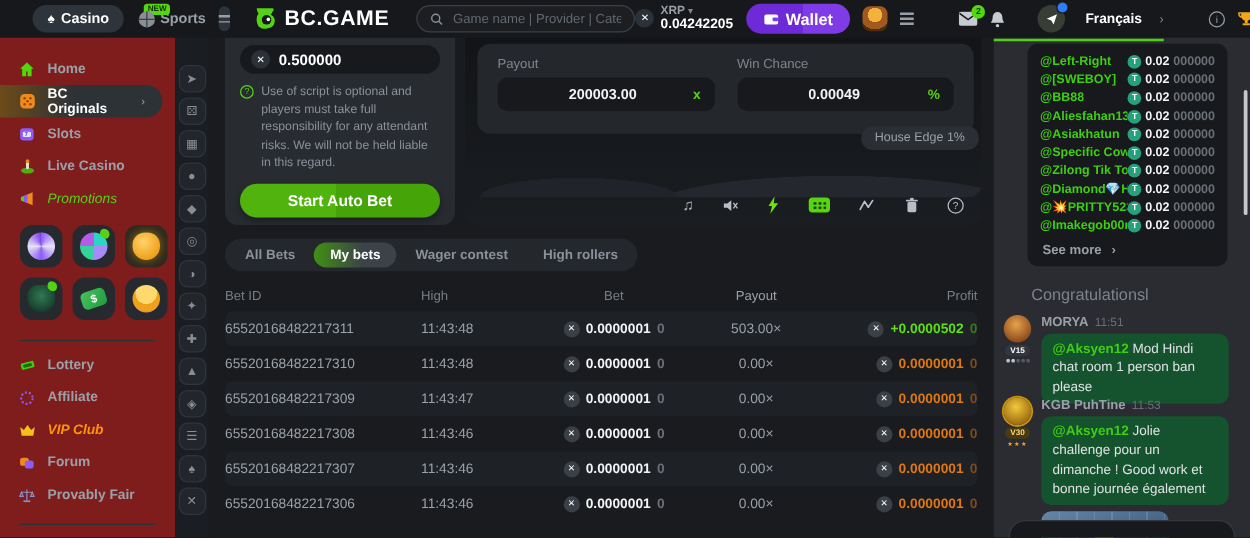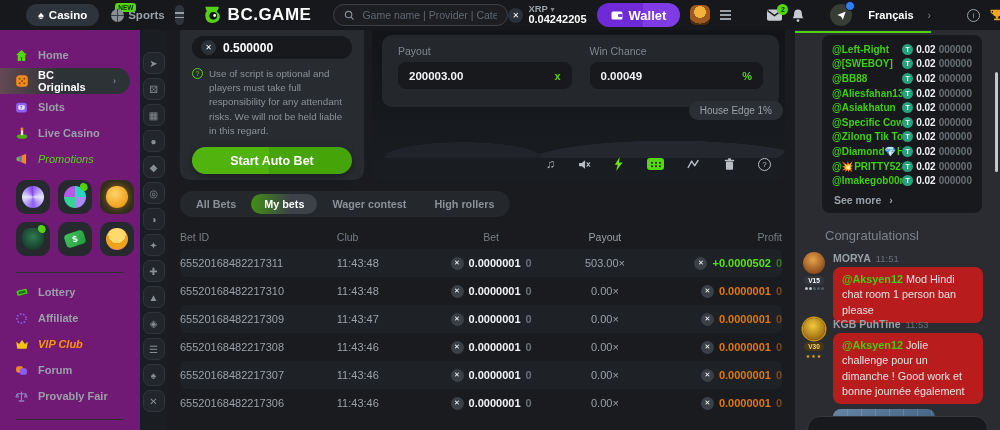--- a/index.html
+++ b/index.html
@@ -39,21 +39,21 @@
   .icon-wrap { position:relative; cursor:pointer; display:flex; }
   .badge { position:absolute; top:-5px; right:-6px; min-width:11px; height:11px; border-radius:6px; background:#52d80c; color:#10310a; font-size:7px; font-weight:bold; display:flex; align-items:center; justify-content:center; padding:0 2px; }
   .chat-bubble-btn { width:22px; height:22px; border-radius:50%; background:#383e35; display:flex; align-items:center; justify-content:center; position:relative; cursor:pointer; }
   .badge-blue { position:absolute; top:-3px; right:-3px; width:10px; height:10px; border-radius:50%; background:#2f7df6; border:1.5px solid #17181b; }
   .lang { display:flex; align-items:center; gap:14px; margin-left:6px; cursor:pointer; }
   .lang b { font-size:11px; color:#fff; }
   .lang .gt { color:#80868d; font-size:10px; }
   .info-circ { width:13px; height:13px; border-radius:50%; border:1.2px solid #9aa0a8; color:#9aa0a8; font-size:8px; display:flex; align-items:center; justify-content:center; margin-left:26px; cursor:pointer; }
 
   
-  .sidebar { position:absolute; top:30px; left:0; width:140px; bottom:0; background:#701a75; padding-top:12px; }
+  .sidebar { position:absolute; top:30px; left:0; width:140px; bottom:0; background:#7f1d1d; padding-top:12px; }
   .side-item { display:flex; align-items:center; gap:9px; height:26px; padding:0 14px; cursor:pointer; }
   .side-item .s-lbl { font-size:11px; color:#9aa0a8; font-weight:bold; }
   .side-item.active { background:linear-gradient(90deg,rgba(76,160,18,.35),#2d3237 45%); border-radius:0 14px 14px 0; margin-right:10px; }
   .side-item.active .s-lbl { color:#fff; }
   .side-item.active .s-chev { margin-left:auto; color:#9aa0a8; font-size:9px; }
   .s-lbl.lime { color:#55d216 !important; font-style:italic; font-weight:normal; }
   .s-lbl.vip { color:#ff9408 !important; font-style:italic; font-weight:bold; }
   .s-ico { width:15px; height:15px; display:flex; align-items:center; justify-content:center; flex:none; }
   .promo-grid { display:grid; grid-template-columns:repeat(3,34px); gap:8px; padding:8px 0 10px 16px; }
   .promo-tile { width:34px; height:34px; border-radius:10px; background:#26292e; display:flex; align-items:center; justify-content:center; cursor:pointer; position:relative; }
@@ -80,21 +80,21 @@
   .script-note { display:flex; gap:6px; margin-top:8px; }
   .q-circ { width:11px; height:11px; flex:none; border-radius:50%; border:1.2px solid #55d216; color:#55d216; font-size:7px; display:flex; align-items:center; justify-content:center; margin-top:1px; }
   .script-note p { font-size:9.8px; line-height:1.45; color:#8b9199; }
   .start-btn { display:block; width:100%; height:27px; margin-top:9px; border:0; border-radius:18px; background:linear-gradient(90deg,#51b30e 0 48%,#45a408 48%); color:#fff; font-weight:bold; font-size:12.5px; cursor:pointer; font-family:inherit; box-shadow:0 3px 8px rgba(0,0,0,.35); }
   .stage { flex:1; position:relative; background:linear-gradient(180deg,#121417,#1a1d21); border-radius:0 0 10px 10px; overflow:visible; }
   .stage .hills { position:absolute; left:0; right:0; bottom:22px; height:46px; border-radius:0 0 10px 10px; background:radial-gradient(130px 26px at 22% 100%,#202329 60%,transparent 61%),radial-gradient(240px 40px at 72% 115%,#24272d 60%,transparent 61%); }
   .payout-card { position:absolute; top:5px; left:10px; right:6px; height:72px; background:#24282d; border-radius:10px; display:flex; gap:18px; padding:10px 16px; }
   .pc-half { flex:1; }
   .pc-label { font-size:10.5px; color:#80868d; margin-bottom:5px; }
   .pc-input { display:flex; align-items:center; background:#17191d; border-radius:8px; height:27px; padding:0 11px; }
-  .pc-input input { flex:1; background:transparent; border:0; outline:none; color:#f2f4f6; font-weight:bold; font-size:11.5px; font-family:inherit; width:60px; }
+  .pc-input input { flex:1; background:transparent; border:0; outline:none; color:#f2f4f6; font-weight:bold; font-size:11.5px; font-family:inherit; width:60px;margin-left:46px; }
   .pc-unit { color:#55d216; font-weight:bold; font-size:11px; }
   .house-edge { position:absolute; right:2px; top:71px; background:#2b2f34; color:#9aa0a8; font-size:10px; padding:4px 11px; border-radius:9px; cursor:default; }
   .toolbar { position:absolute; right:14px; bottom:9px; display:flex; align-items:center; gap:23px; }
   .tb-btn { background:none; border:0; cursor:pointer; color:#b9bec4; font-size:12px; display:flex; align-items:center; justify-content:center; padding:0; }
   .kb-icon { width:17px; height:12px; border-radius:3px; background:#57d60e; position:relative; }
   .kb-icon:before { content:""; position:absolute; inset:2.5px 3px; background:radial-gradient(circle,#1b3a06 1px,transparent 1.2px) 0 0/4px 3.5px; }
   .help-circ { width:13px; height:13px; border-radius:50%; border:1.3px solid #b9bec4; font-size:8px; display:flex; align-items:center; justify-content:center; color:#b9bec4; }
 
   
   .tabs-bar { margin:11px 0 0 13px; display:inline-flex; background:#24272c; border-radius:15px; padding:3px; gap:2px; }
@@ -138,21 +138,21 @@
   .av-kgb { background:radial-gradient(circle at 45% 35%,#f2c83c,#9a6a10 75%); box-shadow:0 0 0 1.5px #c9930e; }
   .vip-badge { background:#33373d; color:#fff; font-size:6.5px; font-weight:bold; border-radius:7px; padding:1px 4px; }
   .vip-gold { background:#4a3a14; color:#ffd86e; }
   .lvl-dots { display:flex; gap:1px; }
   .lvl-dots i { width:3px; height:3px; border-radius:50%; background:#555b62; }
   .lvl-dots i.on { background:#bfc5cc; }
   .stars { color:#f2a71b; font-size:5px; letter-spacing:1px; }
   .msg-body { flex:1; }
   .msg-meta { font-size:10.5px; color:#9aa0a8; font-weight:bold; margin-bottom:3px; }
   .msg-meta .t { color:#696f76; font-weight:normal; font-size:9.5px; margin-left:5px; }
-  .bubble { background:#b91c1c; border-radius:8px; padding:5px 9px; font-size:10.8px; line-height:1.42; color:#dfe2e6; max-width:150px; }
+  .bubble { background:#14532d; border-radius:8px; padding:5px 9px; font-size:10.8px; line-height:1.42; color:#dfe2e6; max-width:150px; }
   .mention { color:#3fce10; font-weight:bold; }
   .msg-img { position:relative; margin-top:5px; width:102px; height:60px; border-radius:8px; overflow:hidden; background:linear-gradient(160deg,#6686a6 0%,#3c5a7c 60%,#2e4866 100%); cursor:pointer; }
   .msg-img .grid { position:absolute; inset:0; background:repeating-linear-gradient(90deg,rgba(255,255,255,.12) 0 1px,transparent 1px 14px),repeating-linear-gradient(0deg,rgba(255,255,255,.12) 0 1px,transparent 1px 12px); }
   .msg-img .head { position:absolute; left:43px; bottom:30px; width:15px; height:15px; border-radius:50%; background:#caa27e; }
   .msg-img .hair { position:absolute; left:43px; bottom:40px; width:15px; height:7px; border-radius:7px 7px 0 0; background:#2a2018; }
   .chat-input { position:absolute; left:12px; right:12px; bottom:-12px; height:26px; border-radius:14px; background:#17191d; border:1px solid #34383e; }
   .chat-scrollbar { position:absolute; right:2px; top:42px; width:3px; height:100px; border-radius:2px; background:#dfe3e8; opacity:.85; }
 </style>
 </head>
 <body>
@@ -508,21 +508,21 @@
         <button class="tab">Wager contest</button>
 
         <button class="tab">High rollers</button>
 
     </div>
 
     
     <div class="bets">
       <div class="bt-head">
         <span>Bet ID</span>
-        <span>Club</span>
+        <span>High</span>
         <span class="h-bet">Bet</span>
         <span class="h-payout">Payout</span>
         <span class="h-profit">Profit</span>
       </div>
       <div class="bt-rows">
 
           <div class="bt-row">
             <span class="c-id">65520168482217311</span>
             <span class="c-time">11:43:48</span>
             <span class="c-bet">

